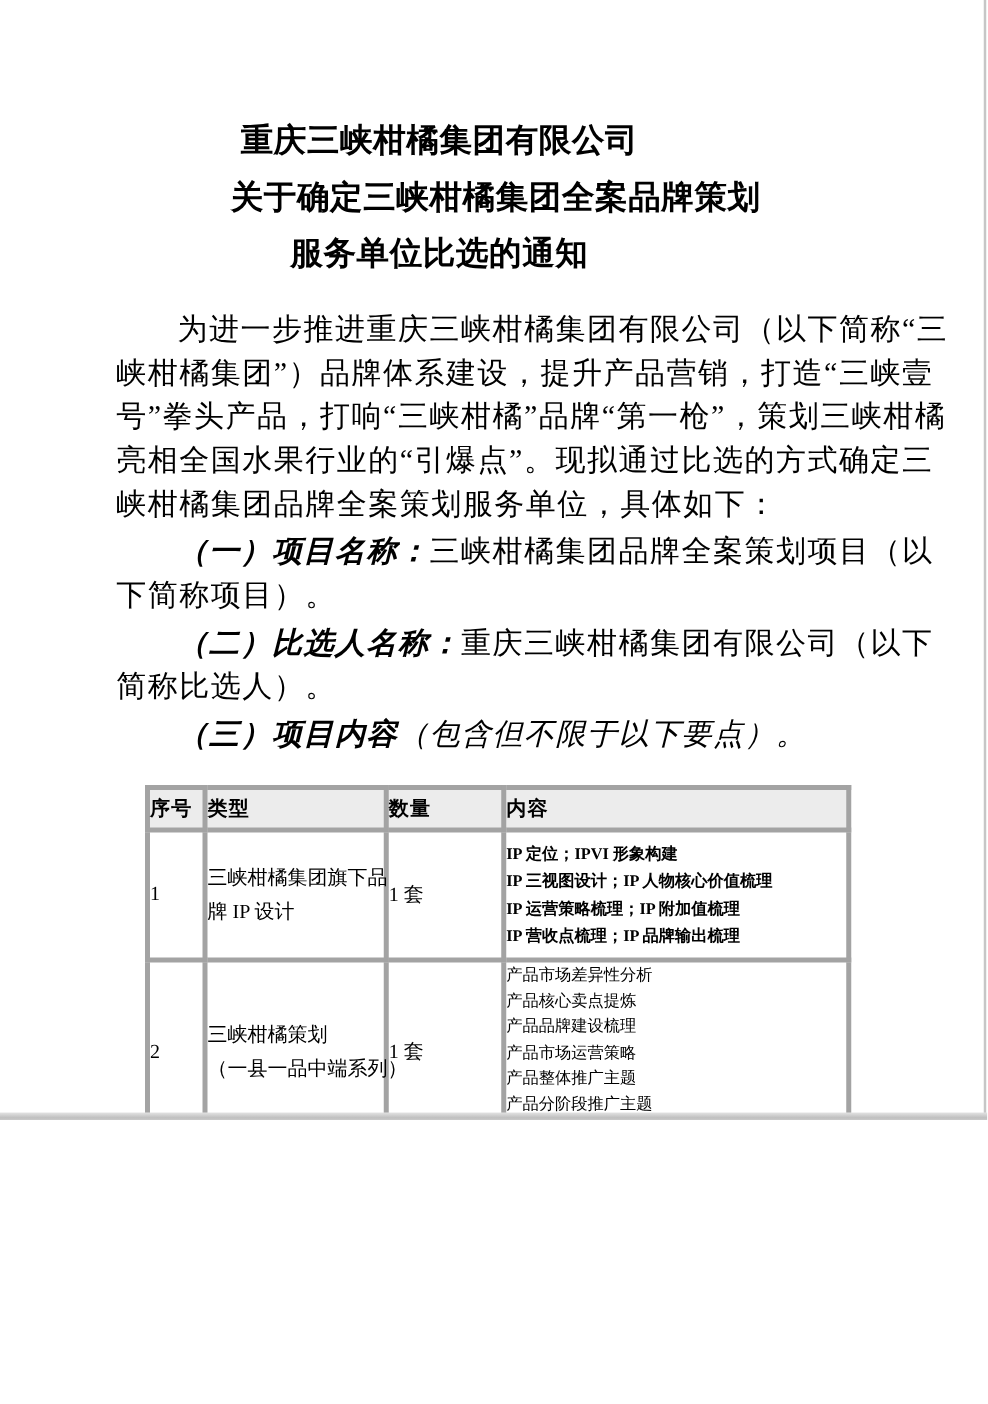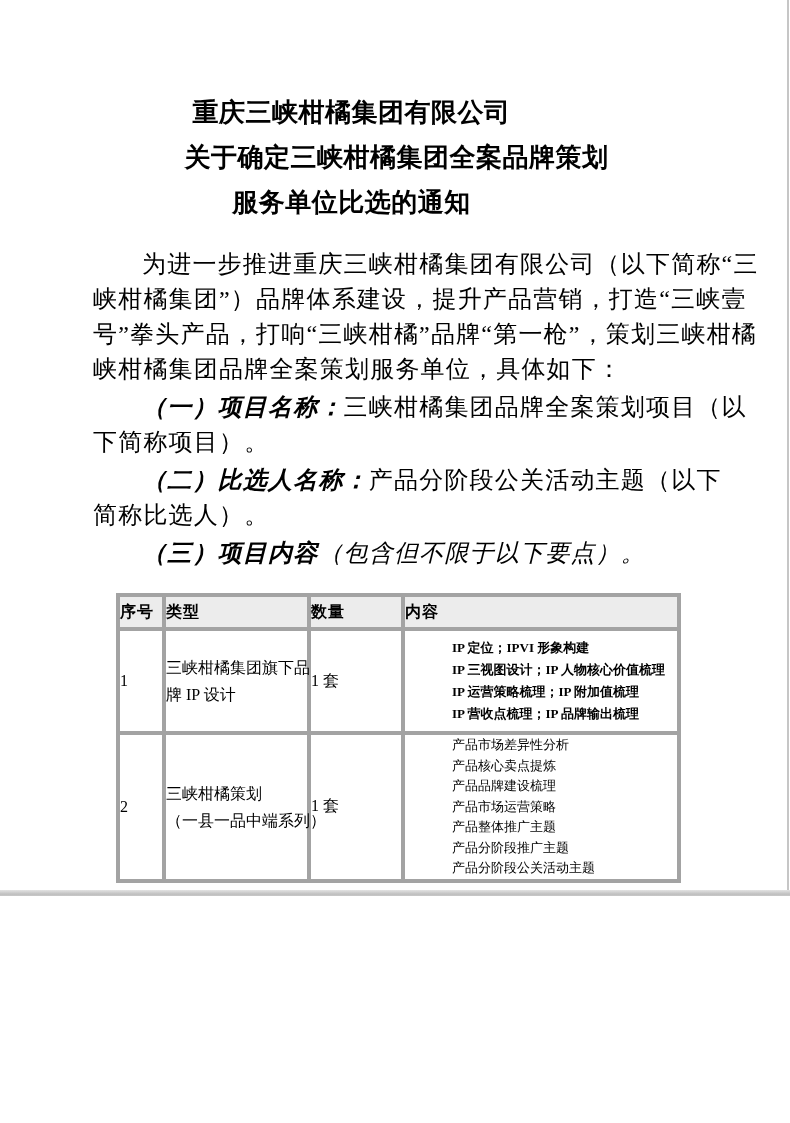--- a/index.html
+++ b/index.html
@@ -75,21 +75,21 @@
     background: #ececec;
     font-size: 16px;
     font-weight: 600;
     letter-spacing: 1px;
   }
   .doc-table tr.r1 { height: 104px; }
   .doc-table tr.r2 { height: 145px; }
   .doc-table td.seq { font-size: 16px; }
   .doc-table td.qty { font-size: 16px; }
   .type-line { font-size: 16px; line-height: 27px; white-space: nowrap; }
-  .cont-line { font-size: 13px; white-space: nowrap; padding-left: 47px; }
+  .cont-line { font-size: 13px; white-space: nowrap; }
   tr.r1 .cont-line { font-weight: 700; line-height: 22px; }
   tr.r2 .cont-line { font-weight: 400; line-height: 20.5px; }
 
   
   .edge-right {
     position: absolute;
     top: 0; right: 1px;
     width: 2px; height: 100%;
     background: #c6c6c6;
   }
@@ -109,34 +109,35 @@
     <div class="doc-title">
         <div class="title-line">重庆三峡柑橘集团有限公司</div>
         <div class="title-line">关于确定三峡柑橘集团全案品牌策划</div>
         <div class="title-line">服务单位比选的通知</div>
       </div>
 
     <div class="intro">
         <div class="body-line">为进一步推进重庆三峡柑橘集团有限公司（以下简称“三</div>
         <div class="body-line">峡柑橘集团”）品牌体系建设，提升产品营销，打造“三峡壹</div>
         <div class="body-line">号”拳头产品，打响“三峡柑橘”品牌“第一枪”，策划三峡柑橘</div>
+        <div class="body-line">亮相全国水果行业的“引爆点”。现拟通过比选的方式确定三</div>
         <div class="body-line">峡柑橘集团品牌全案策划服务单位，具体如下：</div>
       </div>
 
 
     <div class="item">
       <div class="body-line indent">
         <span class="label">（一）项目名称：</span><span>三峡柑橘集团品牌全案策划项目（以</span>
       </div>
       <div class="body-line">下简称项目）。</div>
     </div>
 
     <div class="item">
       <div class="body-line indent">
-        <span class="label">（二）比选人名称：</span><span>产品分阶段公关活动主题（以下</span>
+        <span class="label">（二）比选人名称：</span><span>重庆三峡柑橘集团有限公司（以下</span>
       </div>
       <div class="body-line">简称比选人）。</div>
     </div>
 
     <div class="item">
       <div class="body-line indent">
         <span class="label">（三）项目内容</span><span class="kai">（包含但不限于以下要点）。</span>
       </div>
     </div>
 

